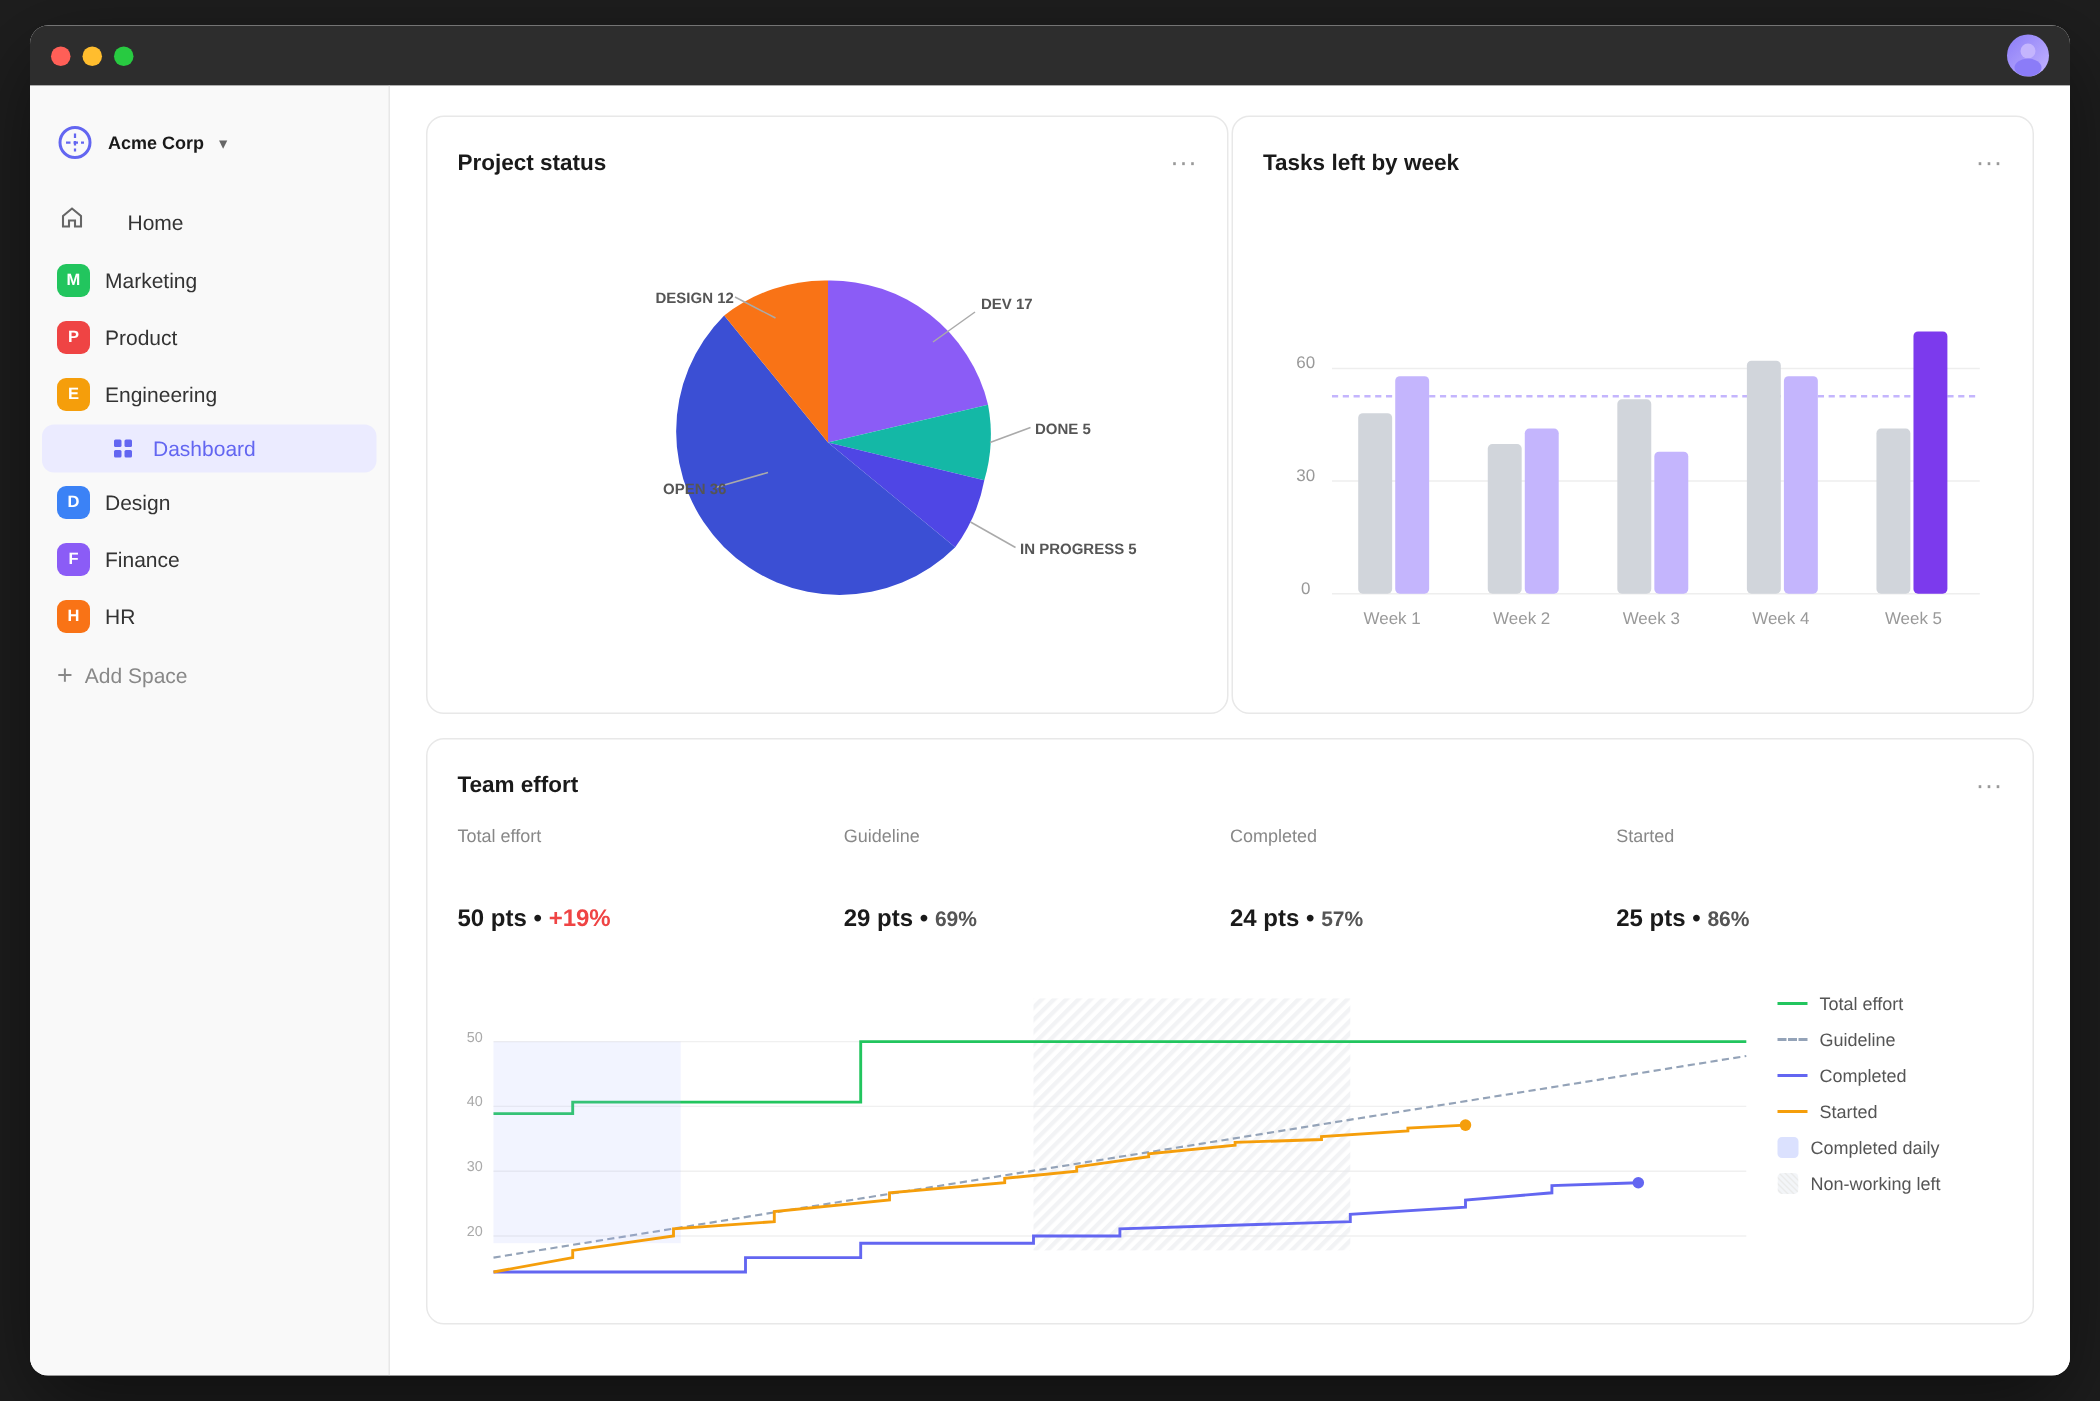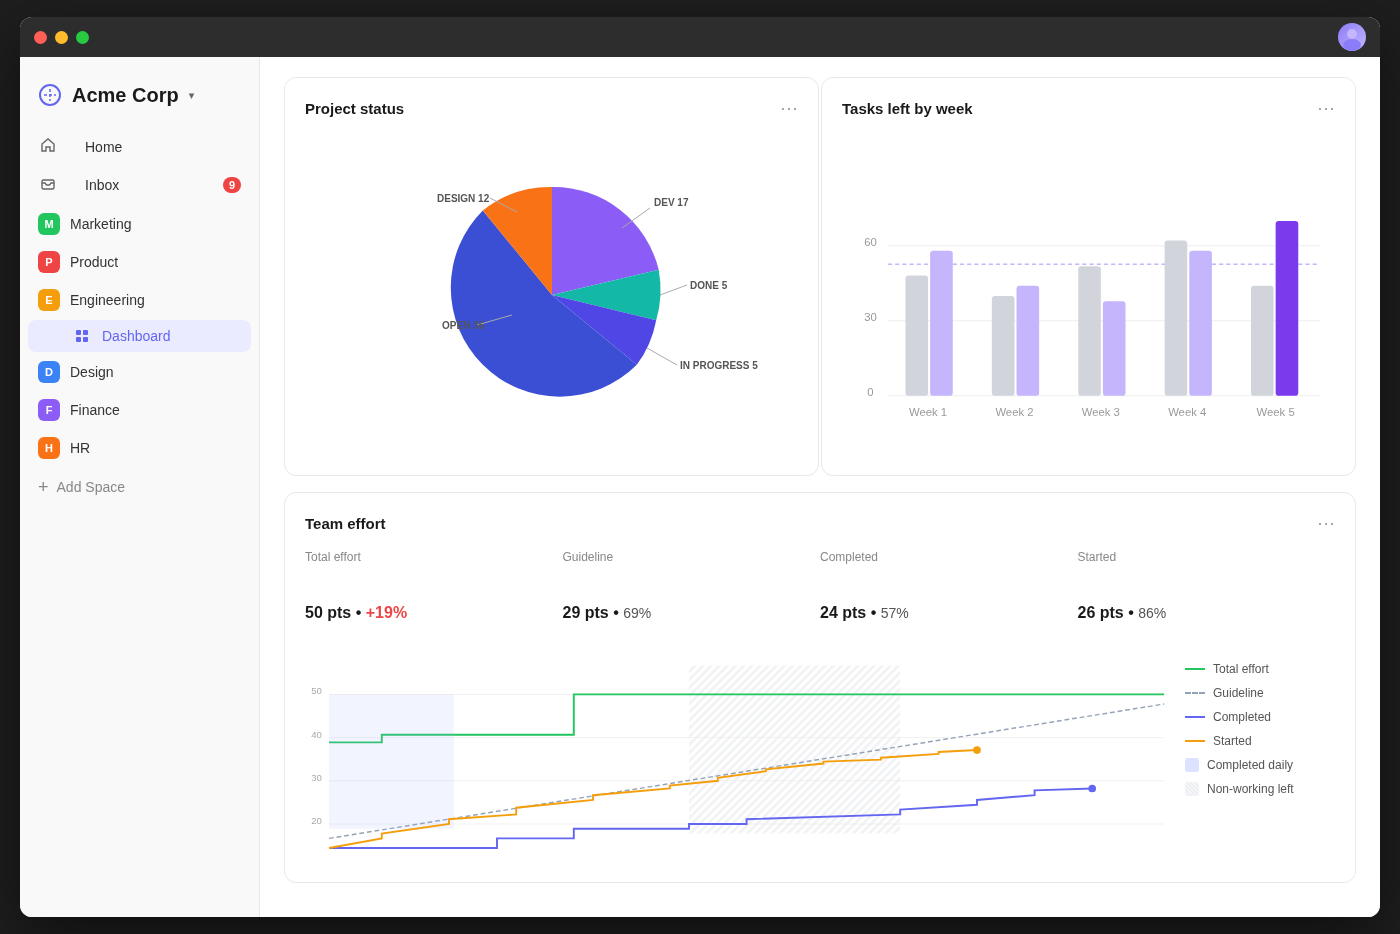--- a/index.html
+++ b/index.html
@@ -68,21 +68,21 @@
       align-items: center;
       gap: 8px;
       padding: 8px 16px 20px;
       cursor: pointer;
     }
     .brand-icon {
       width: 28px; height: 28px;
       display: flex; align-items: center; justify-content: center;
     }
     .brand-name {
-      font-size: 20px;
+      font-size: 12px;
       font-weight: 600;
       color: #1a1a1a;
     }
     .brand-chevron {
       font-size: 11px;
       color: #666;
       margin-left: 2px;
     }
     .sidebar-nav {
       padding: 0 8px;
@@ -239,21 +239,21 @@
       color: #888;
       margin-bottom: 4px;
     }
     .effort-stat-value {
       font-size: 16px;
       font-weight: 700;
       color: #1a1a1a;
       margin-top: 40px;
     }
     .effort-stat-value .positive { color: #ef4444; font-weight: 600; }
-    .effort-stat-value .pct { font-weight: 400; font-size: 14px; color: #555; }
+    .effort-stat-value .pct { font-weight: 700; font-size: 14px; color: #555; }
     .line-chart-area {
       display: flex;
       gap: 16px;
     }
     .line-chart-svg-container {
       flex: 1;
       height: 220px;
       position: relative;
     }
     .line-legend {
@@ -324,30 +324,20 @@
 
       <div class="sidebar-nav">
         <div class="nav-item">
           <span class="nav-icon">
             <svg width="16" height="16" viewBox="0 0 16 16" fill="none">
                 <path d="M2 7L8 2L14 7V14H10V10H6V14H2V7Z" stroke="#666" stroke-width="1.4" fill="none"></path>
               </svg>
           </span>
           <span>Home</span>
         </div>
-        <div class="nav-item">
-          <span class="nav-icon">
-            <svg width="16" height="16" viewBox="0 0 16 16" fill="none">
-                <rect x="2" y="5" width="12" height="9" rx="1.5" stroke="#666" stroke-width="1.4"></rect>
-                <path d="M2 8h3l1.5 2h3L11 8h3" stroke="#666" stroke-width="1.4" fill="none"></path>
-              </svg>
-          </span>
-          <span>Inbox</span>
-          <span class="badge">9</span>
-        </div>
       </div>
 
 
       <div class="space-item">
         <div class="space-avatar" style="background:#22c55e">M</div>
         <span>Marketing</span>
       </div>
       <div class="space-item">
         <div class="space-avatar" style="background:#ef4444">P</div>
         <span>Product</span>
@@ -498,21 +488,21 @@
             <div class="effort-stat-label">Completed</div>
             <div class="effort-stat-value">
               <span>24 pts</span>
               <span> • </span>
               <span class="pct">57%</span>
             </div>
           </div>
           <div class="effort-stat">
             <div class="effort-stat-label">Started</div>
             <div class="effort-stat-value">
-              <span>26 pts</span>
+              <span>25 pts</span>
               <span> • </span>
               <span class="pct">86%</span>
             </div>
           </div>
         </div>
 
         <div class="line-chart-area">
           <div class="line-chart-svg-container">
             <svg width="100%" height="220" viewBox="0 0 900 220">
 

